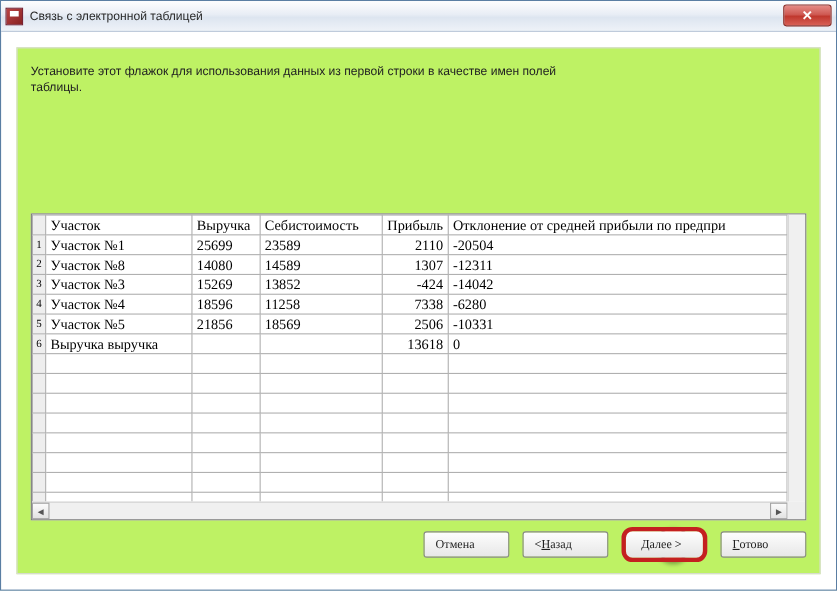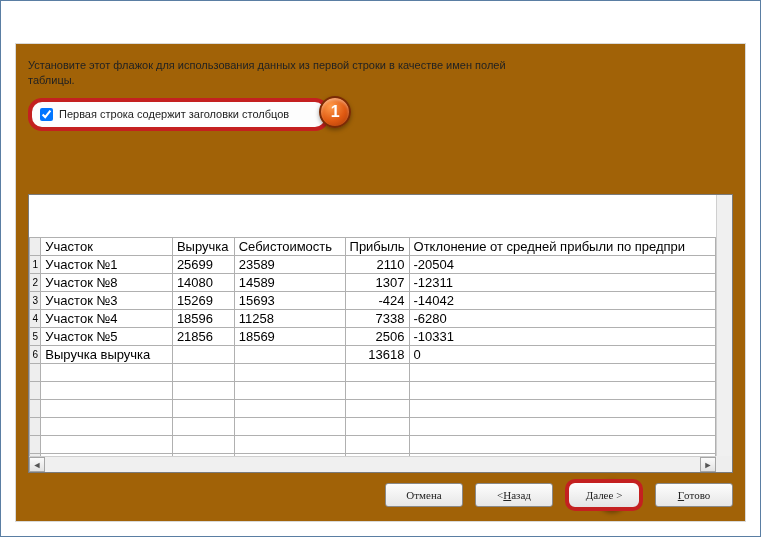--- a/index.html
+++ b/index.html
@@ -6,74 +6,74 @@
 body { font-family: Tahoma, "Segoe UI", sans-serif; font-size: 11px; background: #fff; width: 761px; height: 537px; overflow: hidden; }
 
 .window { width: 761px; height: 537px; border: 1px solid #5a7ea3; background: #fff; position: relative; }
 .titlebar { height: 28px; background: linear-gradient(#fdfdfe, #e8edf5 45%, #dde5f0 55%, #eef2f8); border-bottom: 1px solid #b8c6d8; display: flex; align-items: center; padding: 0 4px; position: relative; }
 .titlebar .app-icon { width: 16px; height: 16px; margin-right: 6px; background: linear-gradient(135deg,#b44,#822); border: 1px solid #723; box-sizing: border-box; position: relative; }
 .titlebar .app-icon::before { content: ""; position: absolute; inset: 2px 3px 7px 3px; background: #fff; }
 .titlebar .title { color: #2a2a2a; }
 .titlebar .close { position: absolute; right: 4px; top: 3px; width: 44px; height: 20px; border-radius: 3px; background: linear-gradient(#e58b87,#cf5a53 45%,#c0382e 55%,#d86056); border: 1px solid #8a2b24; display: flex; align-items: center; justify-content: center; color: #fff; font-size: 12px; font-weight: bold; }
 
 .client { position: absolute; inset: 28px 0 0 0; padding: 14px 14px 14px 14px; }
-.inner { border: 1px solid #d9d9d9; height: 100%; position: relative; padding: 14px 12px 50px 12px; background: #a16207; }
+.inner { border: 1px solid #d9d9d9; height: 100%; position: relative; padding: 14px 12px 50px 12px; background: #bef264; }
 
 .instr { color: #222; line-height: 1.35; margin-bottom: 10px; max-width: 520px; }
 
 .chkwrap { position: relative; display: inline-block; }
 .chkbox { display: flex; align-items: center; gap: 6px; padding: 6px 36px 6px 8px; border: 4px solid #c42020; border-radius: 14px; background: #fdfdfd; }
 .chkbox input { width: 13px; height: 13px; }
 .chkbox label { color: #222; }
 
 .badge { position: absolute; width: 32px; height: 32px; border-radius: 50%; background: radial-gradient(circle at 35% 30%, #ff9a4a, #e05a12 55%, #a83807); border: 2px solid #7a2b06; color: #fff; font: bold 16px/28px Arial; text-align: center; box-shadow: 0 2px 4px rgba(0,0,0,.35), inset 0 2px 3px rgba(255,255,255,.4); }
 .badge1 { right: -22px; top: -2px; }
 .badge2 { left: 580px; top: 435px; }
 
 .gridwrap { position: absolute; left: 12px; right: 12px; top: 150px; bottom: 48px; border: 1px solid #7a7a7a; background: #fff; overflow: hidden; }
 .grid-scroll { position: absolute; inset: 0 16px 16px 0; overflow: hidden; }
-table { border-collapse: collapse; font-family: Liberation Sans, sans-serif; font-size: 13px; table-layout: fixed; margin-top: 42px; }
+table { border-collapse: collapse; font-family: Liberation Serif, serif; font-size: 13px; table-layout: fixed; }
 th, td { border: 1px solid #b0b0b0; padding: 0 4px; height: 18px; text-align: left; white-space: nowrap; overflow: hidden; background: #fff; font-weight: normal; }
 th { background: #fff; }
 .rownum { width: 12px; background: #eee; text-align: center; font-size: 10px; padding: 0; }
 .col0 { width: 134px; }
 .col1 { width: 62px; }
 .col2 { width: 112px; }
 .col3 { width: 58px; text-align: right; }
 .col4 { width: 310px; }
 
 .hscroll { position: absolute; left: 0; right: 16px; bottom: 0; height: 16px; background: #f0f0f0; border-top: 1px solid #cfcfcf; }
 .hscroll .btn { position: absolute; top: 0; width: 16px; height: 15px; background: linear-gradient(#fbfbfb,#e3e3e3); border: 1px solid #a5a5a5; display: flex; align-items: center; justify-content: center; font-size: 9px; color: #555; }
 .hscroll .btn.l { left: 0; }
 .hscroll .btn.r { right: 0; }
 .vscroll { position: absolute; top: 0; right: 0; bottom: 16px; width: 16px; background: #f0f0f0; border-left: 1px solid #cfcfcf; }
 .corner { position: absolute; right: 0; bottom: 0; width: 16px; height: 16px; background: #eee; }
 
 .buttons { position: absolute; right: 12px; bottom: 10px; display: flex; gap: 12px; align-items: center; }
-.btnw { min-width: 78px; height: 24px; padding: 0 10px; border: 1px solid #8a8a8a; background: linear-gradient(#fdfdfd,#e7e7e7); border-radius: 3px; font: 11px Tahoma; color: #222; display: flex; align-items: center; justify-content: center; }
+.btnw { min-width: 78px; height: 24px; padding: 0 10px; border: 1px solid #8a8a8a; background: linear-gradient(#fdfdfd,#e7e7e7); border-radius: 3px; font: 11px Tahoma; color: #222; display: flex; align-items: center; justify-content: flex-start; }
 .btnw.hl { border: 4px solid #c42020; border-radius: 10px; height: 32px; padding: 0 14px; background: linear-gradient(#fefefe,#e4e4e4); }
 .btnw .u { text-decoration: underline; }
 </style>
 </head>
 <body>
 
 <div class="window">
+  <div class="titlebar">
+    <div class="app-icon"></div>
+    <div class="title">Связь с электронной таблицей</div>
+    <div class="close">
+      <span>✕</span>
+    </div>
+  </div>
 
   <div class="client">
     <div class="inner">
 
       <div class="instr">Установите этот флажок для использования данных из первой строки в качестве имен полей таблицы.</div>
 
-      <div class="chkwrap">
-        <div class="chkbox">
-          <input type="checkbox" checked="" style="">
-          <label>Первая строка содержит заголовки столбцов</label>
-        </div>
-        <div class="badge badge1">1</div>
-      </div>
 
       <div class="gridwrap">
         <div class="grid-scroll">
           <table>
             <thead>
               <tr>
                 <th class="rownum"></th>
                 <th class="col0">Участок</th>
                 <th class="col1">Выручка</th>
                 <th class="col2">Себистоимость</th>
@@ -95,21 +95,21 @@
                   <td class="col0">Участок №8</td>
                   <td class="col1">14080</td>
                   <td class="col2">14589</td>
                   <td class="col3">1307</td>
                   <td class="col4">-12311</td>
                 </tr>
                 <tr>
                   <td class="rownum">3</td>
                   <td class="col0">Участок №3</td>
                   <td class="col1">15269</td>
-                  <td class="col2">15693</td>
+                  <td class="col2">13852</td>
                   <td class="col3">-424</td>
                   <td class="col4">-14042</td>
                 </tr>
                 <tr>
                   <td class="rownum">4</td>
                   <td class="col0">Участок №4</td>
                   <td class="col1">18596</td>
                   <td class="col2">11258</td>
                   <td class="col3">7338</td>
                   <td class="col4">-6280</td>

